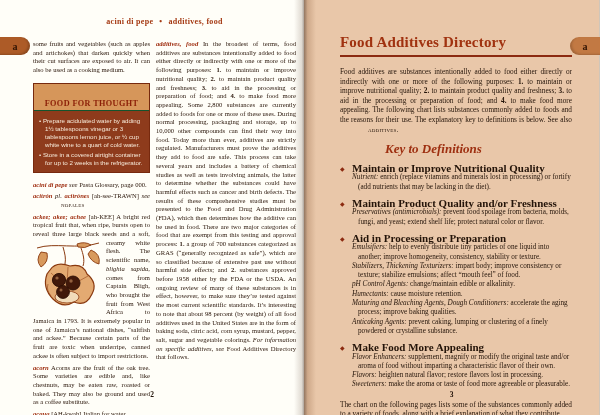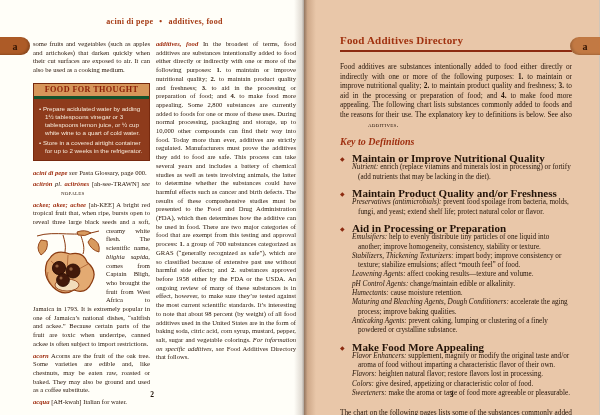--- a/index.html
+++ b/index.html
@@ -23,43 +23,43 @@
   .col2 { left:156px; width:140px; }
 
   .term { font-weight:bold; font-style:italic; color:#9e2c0e; }
   .i { font-style:italic; }
   .b { font-weight:bold; }
   .sc { font-variant:small-caps; letter-spacing:.2px;margin-left:28px; }
   .entry { margin-top:3px; }
 
   .fft { margin-top:8px; border:1px solid #77290e; }
   .fft-head { background:#d6965a; color:#8a1d06; font-weight:bold; text-align:center;
-    font-size:8.2px; letter-spacing:.4px; padding:2px 0 1px; border-bottom:3px solid #14532d; }
+    font-size:8.2px; letter-spacing:.4px; padding:16px 0 1px; border-bottom:1px solid #14532d; }
   .fft-body { background:#8e3b1c; color:#f7ead9; font-family:"Liberation Sans", sans-serif;
     font-size:6.2px; line-height:8px; padding:4px 5px 5px; text-align:left; }
   .fft-item { padding-left:6px; text-indent:-6px; margin-top:2px; }
 
   .illo { float:left; width:70px; height:72px; margin:1px 3px 0 0; }
 
   .pagenum { position:absolute; bottom:16px; left:0; width:100%; text-align:center;
     font-size:7.5px; font-weight:bold; color:#1e0f06; }
 
   
   .gutter { position:absolute; left:294px; top:0; width:22px; height:415px; pointer-events:none;
     background:linear-gradient(90deg, rgba(60,30,10,0) 0%, rgba(60,30,10,.16) 35%,
       rgba(40,18,5,.42) 47%, rgba(110,60,25,.22) 62%, rgba(60,30,10,0) 100%); }
 
   
   .page-right { position:absolute; left:304px; top:0; width:296px; height:415px;
     background:#e9c7a9; border-right:1px solid #cfc6ba; }
   .rp-content { position:absolute; left:36px; top:34px; width:232px; color:#241409; }
-  .rp-title { font-size:11px; font-weight:bold; color:#a03210; letter-spacing:.2px; }
+  .rp-title { font-size:15px; font-weight:bold; color:#a03210; letter-spacing:.2px; }
   .rp-rule { height:2px; background:#8c2a10; margin-top:4px; }
   .rp-intro { margin-top:10px; font-size:7.3px; line-height:9.6px; text-align:justify; }
-  .rp-key { margin-top:7px; font-size:10px; font-weight:bold; font-style:italic; color:#9e2f10; }
+  .rp-key { margin-top:7px; font-size:13px; font-weight:bold; font-style:italic; color:#9e2f10;margin-left:45px; }
   .key-section { margin-top:7px; position:relative; padding-left:12px; font-size:7.2px; line-height:9.3px; }
   .diamond { position:absolute; left:0; top:1px; font-size:6px; color:#8c2a10; }
   .sec-heading { font-weight:bold; font-size:11px; }
   .def { padding-left:6px; text-indent:-6px; }
   .rp-closing { margin-top:10px; font-size:7.3px; line-height:9.6px; text-align:justify; }
 </style>
 </head>
 <body>
 
 <div class="spread">
@@ -179,32 +179,30 @@
           <div class="key-section">
             <span class="diamond">◆</span>
             <div class="sec-heading">Maintain Product Quality and/or Freshness</div>
             <p class="def"><span class="i">Preservatives (antimicrobials):</span><span> prevent food spoilage from bacteria, molds, fungi, and yeast; extend shelf life; protect natural color or flavor.</span></p>
           </div>
           <div class="key-section">
             <span class="diamond">◆</span>
             <div class="sec-heading">Aid in Processing or Preparation</div>
             <p class="def"><span class="i">Emulsifiers:</span><span> help to evenly distribute tiny particles of one liquid into another; improve homogeneity, consistency, stability or texture.</span></p>
             <p class="def"><span class="i">Stabilizers, Thickening Texturizers:</span><span> impart body; improve consistency or texture; stabilize emulsions; affect “mouth feel” of food.</span></p>
-            <p class="def"><span class="i">Leavening Agents:</span><span> affect cooking results—texture and volume.</span></p>
             <p class="def"><span class="i">pH Control Agents:</span><span> change/maintain edible or alkalinity.</span></p>
             <p class="def"><span class="i">Humectants:</span><span> cause moisture retention.</span></p>
             <p class="def"><span class="i">Maturing and Bleaching Agents, Dough Conditioners:</span><span> accelerate the aging process; improve baking qualities.</span></p>
             <p class="def"><span class="i">Anticaking Agents:</span><span> prevent caking, lumping or clustering of a finely powdered or crystalline substance.</span></p>
           </div>
           <div class="key-section">
             <span class="diamond">◆</span>
             <div class="sec-heading">Make Food More Appealing</div>
             <p class="def"><span class="i">Flavor Enhancers:</span><span> supplement, magnify or modify the original taste and/or aroma of food without imparting a characteristic flavor of their own.</span></p>
             <p class="def"><span class="i">Flavors:</span><span> heighten natural flavor; restore flavors lost in processing.</span></p>
-            <p class="def"><span class="i">Colors:</span><span> give desired, appetizing or characteristic color of food.</span></p>
             <p class="def"><span class="i">Sweeteners:</span><span> make the aroma or taste of food more agreeable or pleasurable.</span></p>
           </div>
         </div>
 
       <p class="rp-closing">The chart on the following pages lists some of the substances commonly added to a variety of foods, along with a brief explanation of what they contribute.</p>
     </div>
 
     <div class="pagenum">3</div>
   </div>
 

